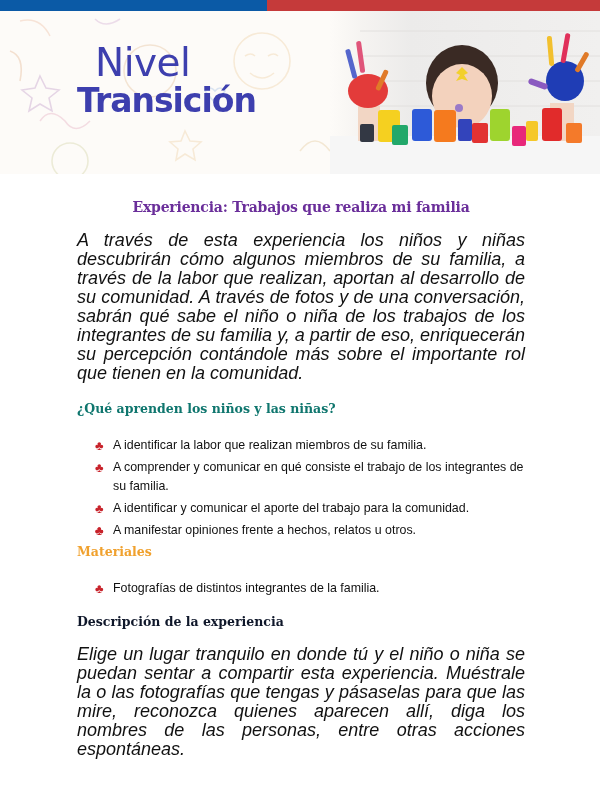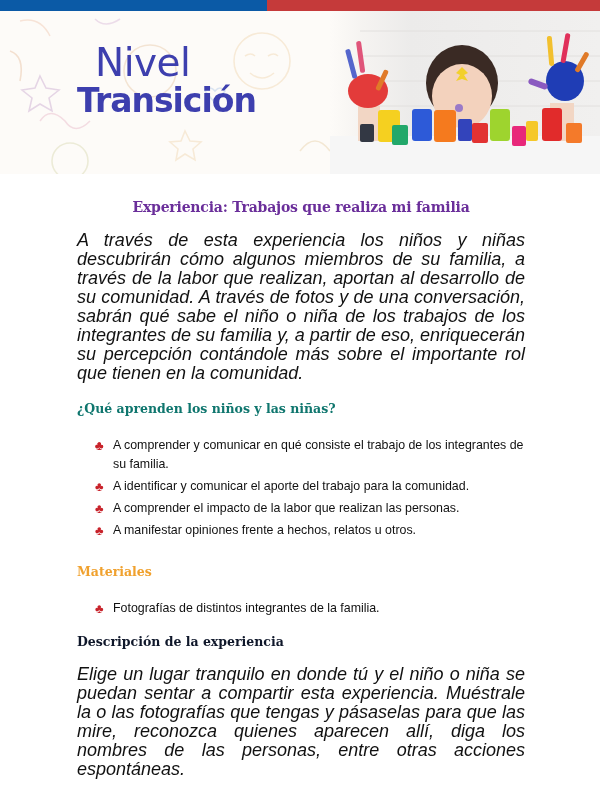--- a/index.html
+++ b/index.html
@@ -37,21 +37,21 @@
     text-align: center; font-family: "DejaVu Serif", serif; font-weight: bold;
     font-size: 14px; color: #6a2e9a; margin: 9px 0 0 0; letter-spacing: -0.2px;
   }
   p.body {
     font-size: 18px; line-height: 19px; text-align: justify; margin: 16px 0 0 0; color: #111; font-style: italic;
   }
   .h2 {
     font-family: "DejaVu Serif", serif; font-weight: bold; font-size: 12.5px; margin: 0;
   }
   .h2.red { color: #0f766e; margin-top: 18px; }
-  .h2.orange { color: #f0a12e; margin-top: 24px; }
+  .h2.orange { color: #f0a12e; margin-top: 4px; }
   .h2.green { color: #0f172a; margin-top: 16px; }
   ul.bullets { list-style: none; padding: 0; margin: 20px 0 0 0; }
   ul.bullets li {
     position: relative; padding-left: 36px; font-size: 12.4px; line-height: 19px; margin-bottom: 3px; color: #111;
   }
   ul.bullets li .club {
     position: absolute; left: 18px; top: 0; color: #c8222a; font-size: 13px; line-height: 19px;
   }
 </style>
 </head>
@@ -128,24 +128,24 @@
     </svg>
   </div>
 </div>
 
 <div class="content">
   <h1 class="title">Experiencia: Trabajos que realiza mi familia</h1>
   <p class="body">A través de esta experiencia los niños y niñas descubrirán cómo algunos miembros de su familia, a través de la labor que realizan, aportan al desarrollo de su comunidad. A través de fotos y de una conversación, sabrán qué sabe el niño o niña de los trabajos de los integrantes de su familia y, a partir de eso, enriquecerán su percepción contándole más sobre el importante rol que tienen en la comunidad.</p>
 
   <h2 class="h2 red">¿Qué aprenden los niños y las niñas?</h2>
   <ul class="bullets">
-    <li><span class="club">♣</span></li>
+    <li><span class="club">♣</span><span>A identificar la labor que realizan miembros de su familia.</span></li>
     <li><span class="club">♣</span><span>A comprender y comunicar en qué consiste el trabajo de los integrantes de su familia.</span></li>
     <li><span class="club">♣</span><span>A identificar y comunicar el aporte del trabajo para la comunidad.</span></li>
-    <li><span class="club">♣</span><span>A comprender el impacto de la labor que realizan las personas.</span></li>
+    <li><span class="club">♣</span></li>
     <li><span class="club">♣</span><span>A manifestar opiniones frente a hechos, relatos u otros.</span></li>
   </ul>
 
   <h2 class="h2 orange">Materiales</h2>
   <ul class="bullets">
     <li><span class="club">♣</span><span>Fotografías de distintos integrantes de la familia.</span></li>
   </ul>
 
   <h2 class="h2 green">Descripción de la experiencia</h2>
   <p class="body">Elige un lugar tranquilo en donde tú y el niño o niña se puedan sentar a compartir esta experiencia. Muéstrale la o las fotografías que tengas y pásaselas para que las mire, reconozca quienes aparecen allí, diga los nombres de las personas, entre otras acciones espontáneas.</p>

